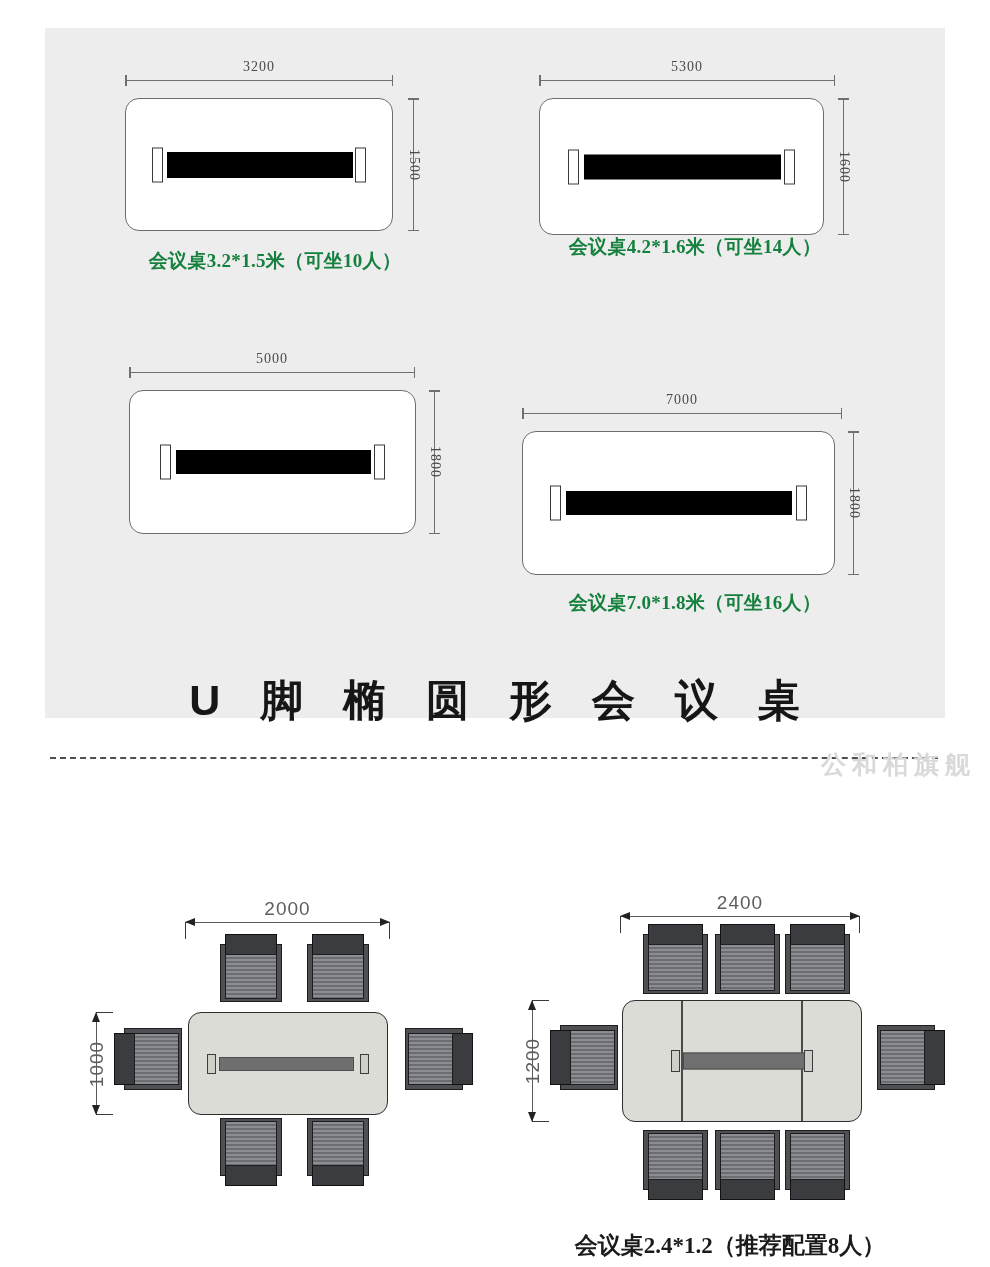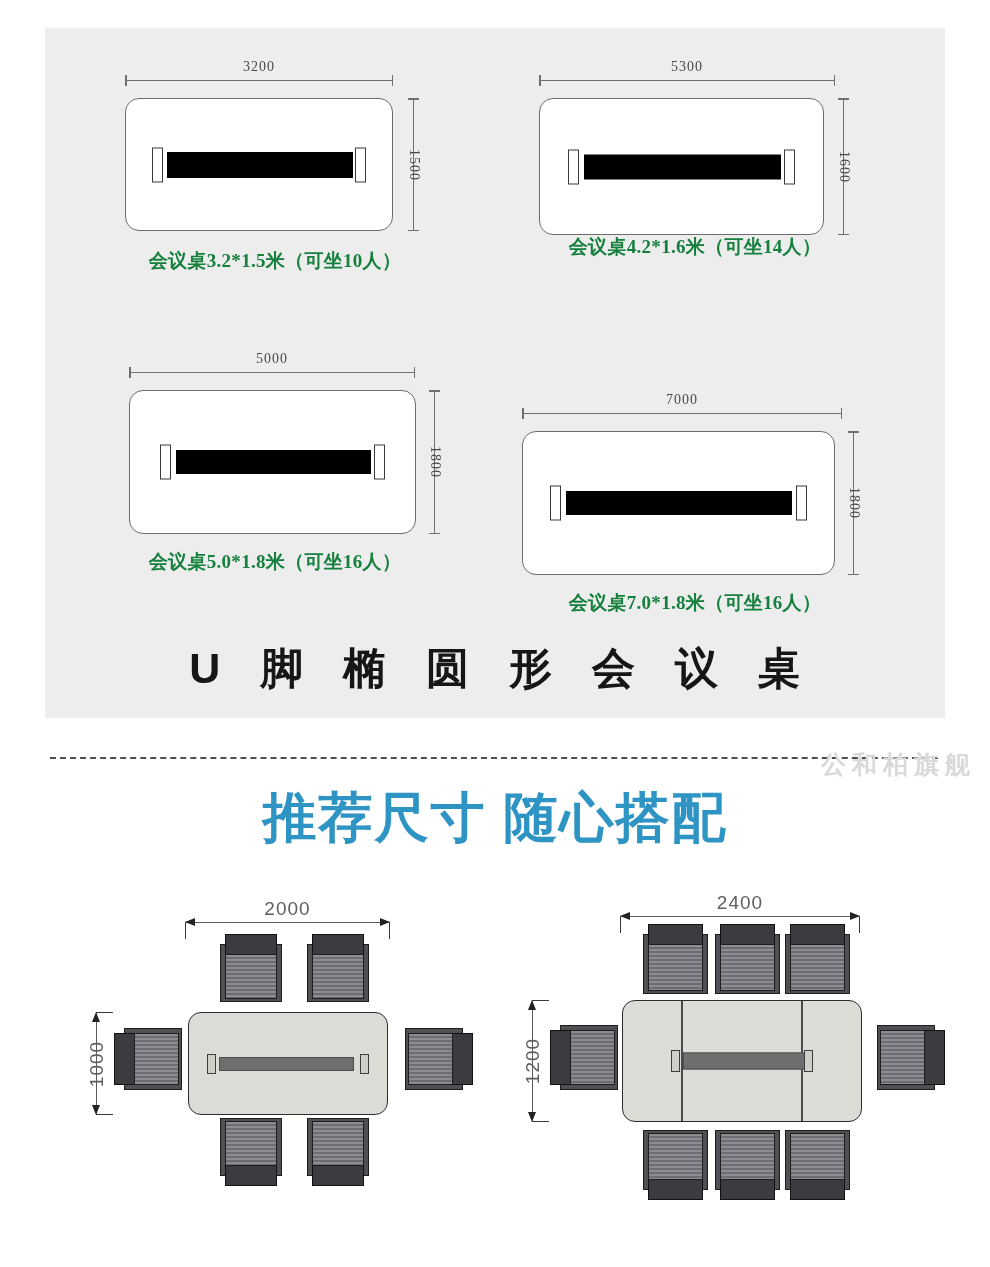--- a/index.html
+++ b/index.html
@@ -263,45 +263,43 @@
         <span class="lbl">5000</span>
       </div>
       <div class="tbl" style="left:29px; top:41px; width:287px; height:144px;">
         <div class="foot" style="left:30px; width:11px; height:35px;"></div>
         <div class="bar" style="left:46px; width:195px; height:24px;"></div>
         <div class="foot" style="right:30px; width:11px; height:35px;"></div>
       </div>
       <div class="dim-v" style="left:334px; top:41px; height:144px;">
         <span class="lbl">1800</span>
       </div>
-      <div class="caption" style="top:200px;">会议桌5.0*1.8米（可坐16人）</div>
     </div>
 
     <div class="cell" style="left:455px; top:335px; width:390px; height:250px;margin-top:27px;">
       <div class="dim-h" style="left:22px; top:23px; width:320px;">
         <span class="lbl">7000</span>
       </div>
       <div class="tbl" style="left:22px; top:41px; width:313px; height:144px;">
         <div class="foot" style="left:27px; width:11px; height:35px;"></div>
         <div class="bar" style="left:43px; width:226px; height:24px;"></div>
         <div class="foot" style="right:27px; width:11px; height:35px;"></div>
       </div>
       <div class="dim-v" style="left:353px; top:41px; height:144px;">
         <span class="lbl">1800</span>
       </div>
       <div class="caption" style="top:200px;">会议桌7.0*1.8米（可坐16人）</div>
     </div>
   </div>
 
-  <div class="section-heading" style="top:640px;">U 脚 椭 圆 形 会 议 桌</div>
+  <div class="section-heading" style="top:672px;">U 脚 椭 圆 形 会 议 桌</div>
 
   <div class="divider"></div>
   <div class="watermark">公和柏旗舰</div>
 
-  <div class="blue-heading">推荐尺寸 随心搭配</div>
 
   <div class="layout" style="left:70px; top:890px; width:420px; height:325px;">
 
     <div class="adim-h" style="left:115px; top:32px; width:205px;">
       <span class="lbl">2000</span>
       <span class="ext" style="left:0;"></span>
       <span class="ext" style="right:0;"></span>
       <span class="arw l"></span>
       <span class="arw r"></span>
     </div>
@@ -419,14 +417,15 @@
 
     <div class="lt-table" style="left:122px; top:110px; width:240px; height:122px;">
       <div class="seam" style="left:58px;"></div>
       <div class="seam" style="right:58px;"></div>
       <div class="cap" style="left:48px; width:9px; height:22px;"></div>
       <div class="center-bar" style="left:60px; width:122px; height:17px;"></div>
       <div class="cap" style="right:48px; width:9px; height:22px;"></div>
     </div>
   </div>
 
+  <div class="bottom-caption" style="left:500px; top:1230px; width:460px;">会议桌2.4*1.2（推荐配置8人）</div>
 
 </div>
 
 </body></html>

